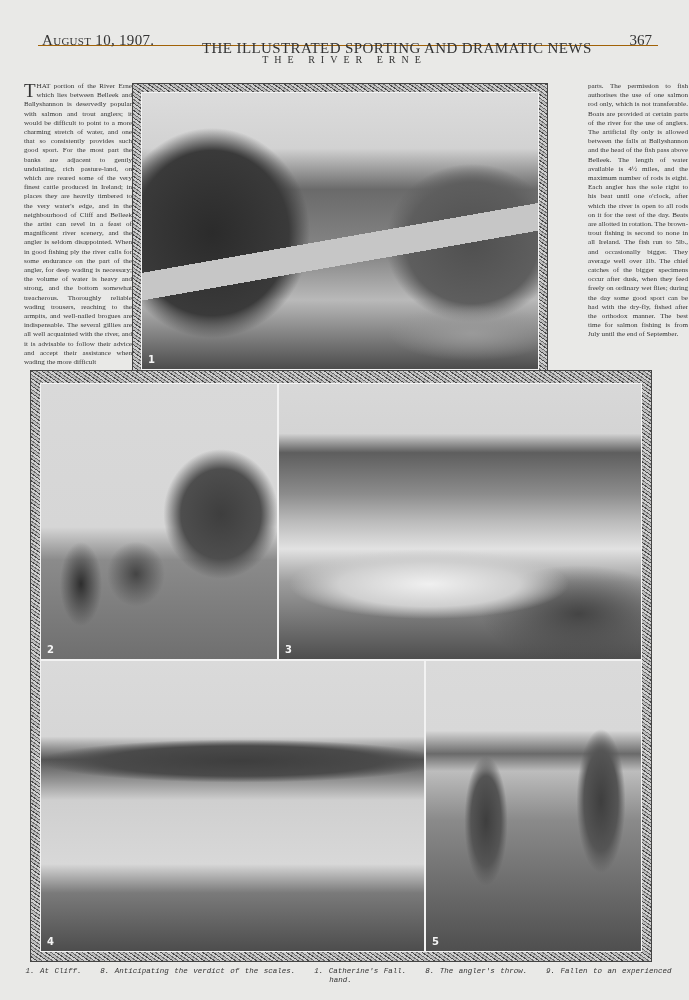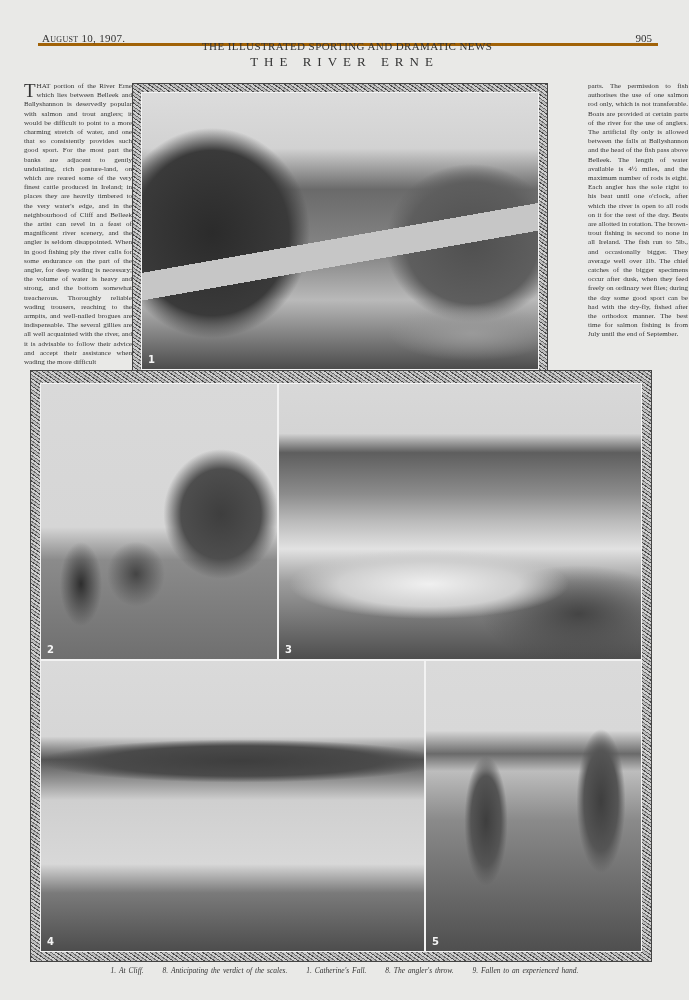--- a/index.html
+++ b/index.html
@@ -5,29 +5,29 @@
   * { box-sizing: border-box; margin: 0; padding: 0; }
   html, body { width: 689px; height: 1000px; overflow: hidden; }
   body {
     background: #e9e9e7;
     font-family: "Liberation Serif", "DejaVu Serif", serif;
     color: #2a2a2a;
     position: relative;
   }
   .header {
     position: absolute; left: 38px; top: 30px; width: 620px; height: 16px;
-    font-size: 11px; color: #333;
-    border-bottom: 3px solid #a16207;
+    font-size: 15px; color: #333;
+    border-bottom: 1px solid #a16207;
   }
   .header .date { position: absolute; left: 4px; top: 2px; font-variant: small-caps; letter-spacing: 0.3px; }
   .header .pub { position: absolute; left: 164px; top: 10px; letter-spacing: 0.4px; }
   .header .page { position: absolute; right: 6px; top: 2px; }
   .title {
     position: absolute; left: 0; top: 54px; width: 689px; text-align: center;
-    font-size: 13px; letter-spacing: 6px; color: #333;
+    font-size: 10px; letter-spacing: 6px; color: #333;
   }
   .col {
     position: absolute; font-size: 7.1px; line-height: 9.2px; text-align: justify;
     color: #333; hyphens: auto;
   }
   .col-left { left: 24px; top: 82px; width: 108px; height: 285px; overflow: hidden; }
   .col-right { left: 588px; top: 82px; width: 100px; height: 280px; overflow: hidden; }
   .dropcap { float: left; font-size: 19px; line-height: 15px; margin-right: 1px; margin-top: 1px; }
 
   .frame {
@@ -75,29 +75,29 @@
     background:
       radial-gradient(ellipse 30px 90px at 60px 160px, #3e3e3e 0%, #555 50%, transparent 72%),
       radial-gradient(ellipse 34px 100px at 175px 140px, #3e3e3e 0%, #555 50%, transparent 72%),
       linear-gradient(180deg, #dadada 0%, #d8d8d8 24%, #6a6a6a 32%, #bdbdbd 38%, #8a8a8a 55%, #4f4f4f 100%);
   }
 
   .caption {
     position: absolute; left: 0; top: 966px; width: 689px;
     font-size: 7.5px; font-style: italic; color: #333; text-align: center; word-spacing: 1px;
   }
-  .caption span { margin: 0 8px; }
+  .caption span { margin: 0 8px; font-family: Liberation Mono, monospace; }
 </style>
 </head>
 <body>
 
 <div class="header">
   <span class="date">August 10, 1907.</span>
   <span class="pub">THE ILLUSTRATED SPORTING AND DRAMATIC NEWS</span>
-  <span class="page">905</span>
+  <span class="page">367</span>
 </div>
 
 <div class="title">THE RIVER ERNE</div>
 
 <div class="col col-left">
   <span class="dropcap">T</span><span>HAT portion of the River Erne which lies between Belleek and Ballyshannon is deservedly popular with salmon and trout anglers; it would be difficult to point to a more charming stretch of water, and one that so consistently provides such good sport. For the most part the banks are adjacent to gently undulating, rich pasture-land, on which are reared some of the very finest cattle produced in Ireland; in places they are heavily timbered to the very water's edge, and in the neighbourhood of Cliff and Belleek the artist can revel in a feast of magnificent river scenery, and the angler is seldom disappointed. When in good fishing ply the river calls for some endurance on the part of the angler, for deep wading is necessary; the volume of water is heavy and strong, and the bottom somewhat treacherous. Thoroughly reliable wading trousers, reaching to the armpits, and well-nailed brogues are indispensable. The several gillies are all well acquainted with the river, and it is advisable to follow their advice and accept their assistance when wading the more difficult</span>
 </div>
 
 <div class="col col-right">parts. The permission to fish authorises the use of one salmon rod only, which is not transferable. Boats are provided at certain parts of the river for the use of anglers. The artificial fly only is allowed between the falls at Ballyshannon and the head of the fish pass above Belleek. The length of water available is 4½ miles, and the maximum number of rods is eight. Each angler has the sole right to his beat until one o'clock, after which the river is open to all rods on it for the rest of the day. Beats are allotted in rotation. The brown-trout fishing is second to none in all Ireland. The fish run to 5lb., and occasionally bigger. They average well over 1lb. The chief catches of the bigger specimens occur after dusk, when they feed freely on ordinary wet flies; during the day some good sport can be had with the dry-fly, fished after the orthodox manner. The best time for salmon fishing is from July until the end of September.</div>
 

